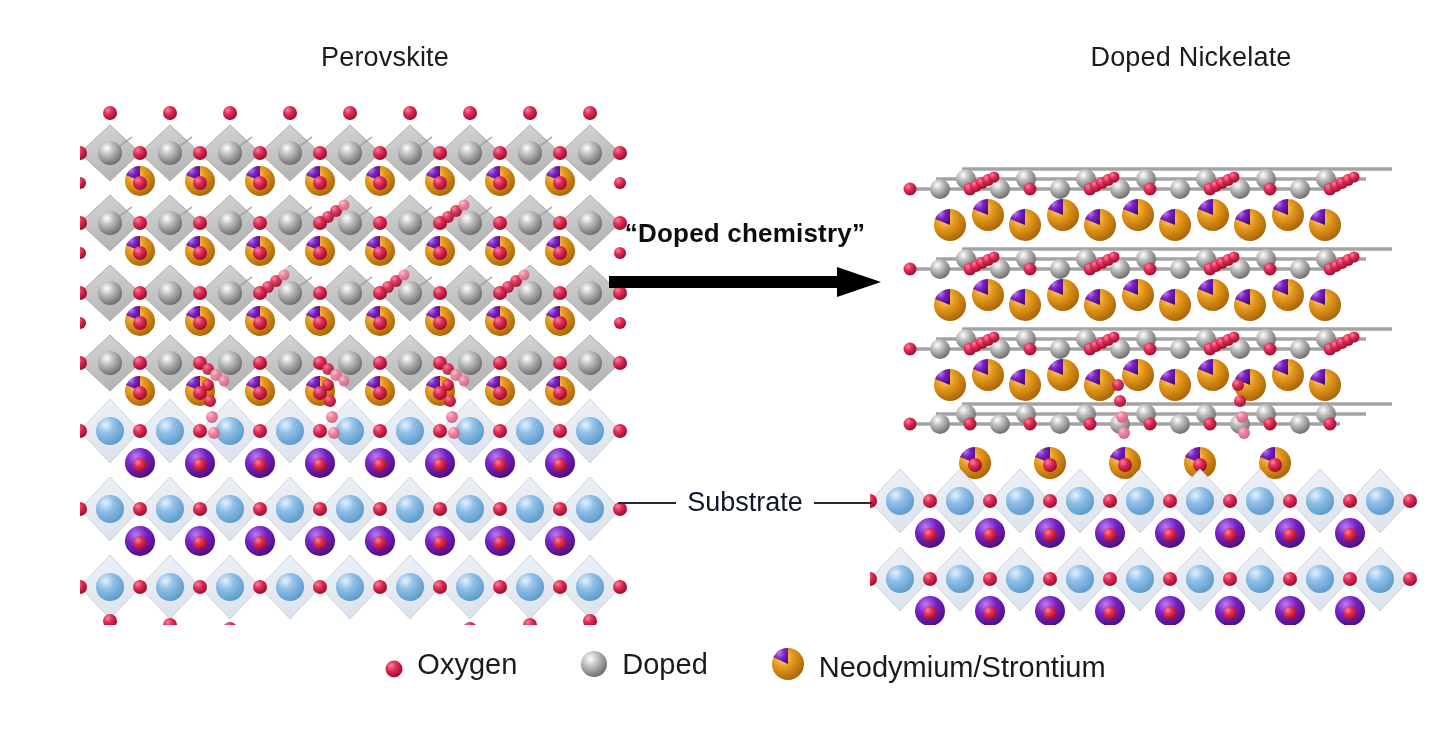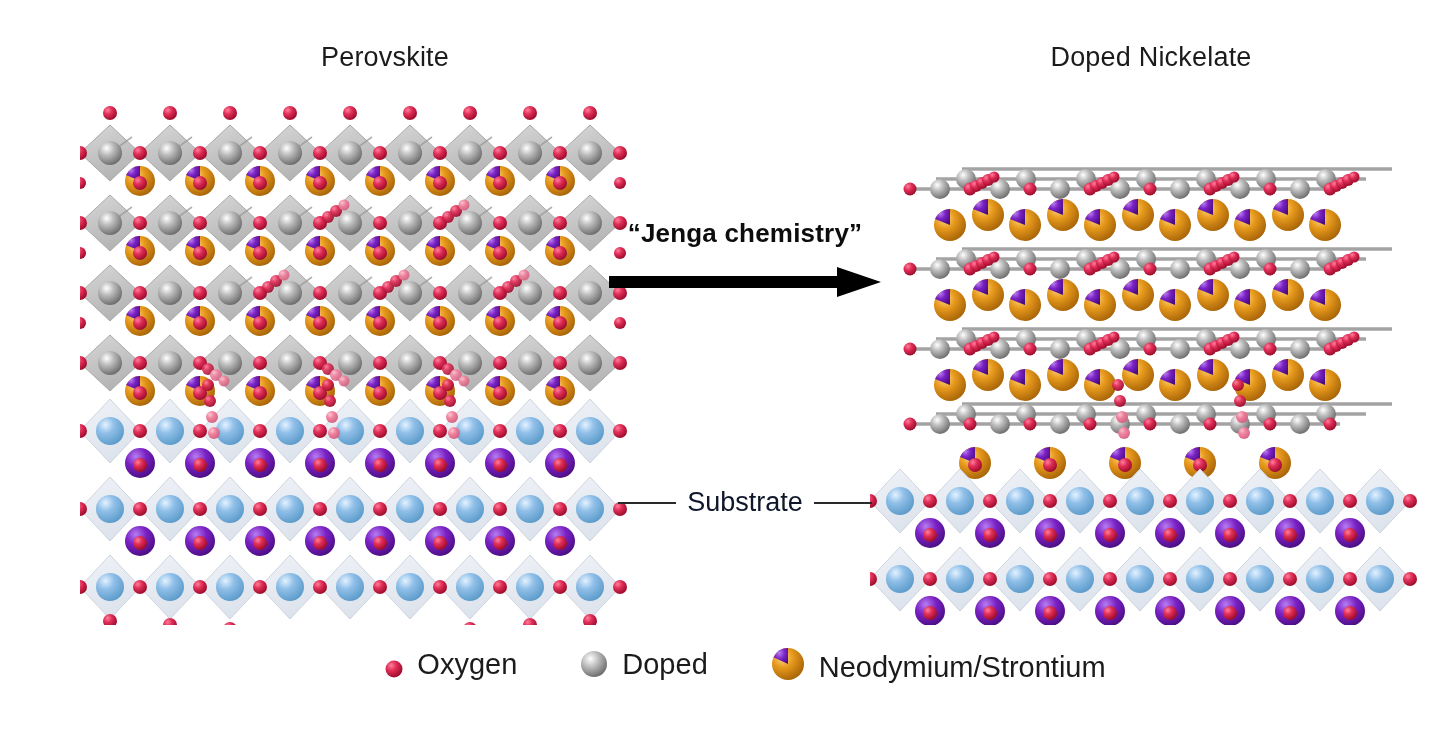--- a/index.html
+++ b/index.html
@@ -3,21 +3,21 @@
 <meta charset="utf-8">
 <style>
   html,body{margin:0;padding:0;background:#ffffff;}
   body{width:1440px;height:741px;overflow:hidden;
        font-family:"Liberation Sans","DejaVu Sans",sans-serif;color:#1a1a1a;}
   #stage{position:relative;width:1440px;height:741px;background:#ffffff;margin-left:25px;}
 
   .title{position:absolute;font-size:27px;font-weight:400;letter-spacing:.2px;
          color:#1b1b1b;white-space:nowrap;text-align:center;}
   #title-left{left:150px;top:42px;width:420px;}
-  #title-right{left:916px;top:42px;width:420px;}
+  #title-right{left:956px;top:42px;width:420px;}
 
   #arrow-block{position:absolute;left:555px;top:218px;width:330px;text-align:center;}
   #arrow-label{font-size:26px;font-weight:700;color:#0d0d0d;letter-spacing:.2px;
                white-space:nowrap;}
   #arrow-svg{display:block;margin:18px auto 0;}
 
   #substrate-label{position:absolute;left:555px;top:487px;width:330px;
                    display:flex;align-items:center;justify-content:center;gap:11px;}
   #substrate-label .rule{height:2px;background:#2a2a2a;width:58px;flex:0 0 auto;}
   #substrate-text{font-size:27px;color:#0f172a;white-space:nowrap;}
@@ -1076,21 +1076,21 @@
           <circle cx="254" cy="348" r="6" fill="url(#gOf)"></circle>
         <circle cx="368" cy="300" r="6" fill="url(#gO)"></circle>
           <circle cx="370" cy="316" r="6" fill="url(#gO)"></circle>
         <circle cx="372" cy="332" r="6" fill="url(#gOf)"></circle>
           <circle cx="374" cy="348" r="6" fill="url(#gOf)"></circle>
       </g>
     </svg>
   </div>
 
   <div id="arrow-block">
-    <div id="arrow-label">“Jenga chemistry”</div>
+    <div id="arrow-label">“Doped chemistry”</div>
     <svg id="arrow-svg" width="272" height="30" viewBox="0 0 272 30">
       <rect x="0" y="9" width="232" height="12" fill="#000000"></rect>
       <polygon points="228,0 272,15 228,30" fill="#000000"></polygon>
     </svg>
   </div>
 
   <div id="substrate-label">
     <span class="rule"></span>
     <span id="substrate-text">Substrate</span>
     <span class="rule"></span>

